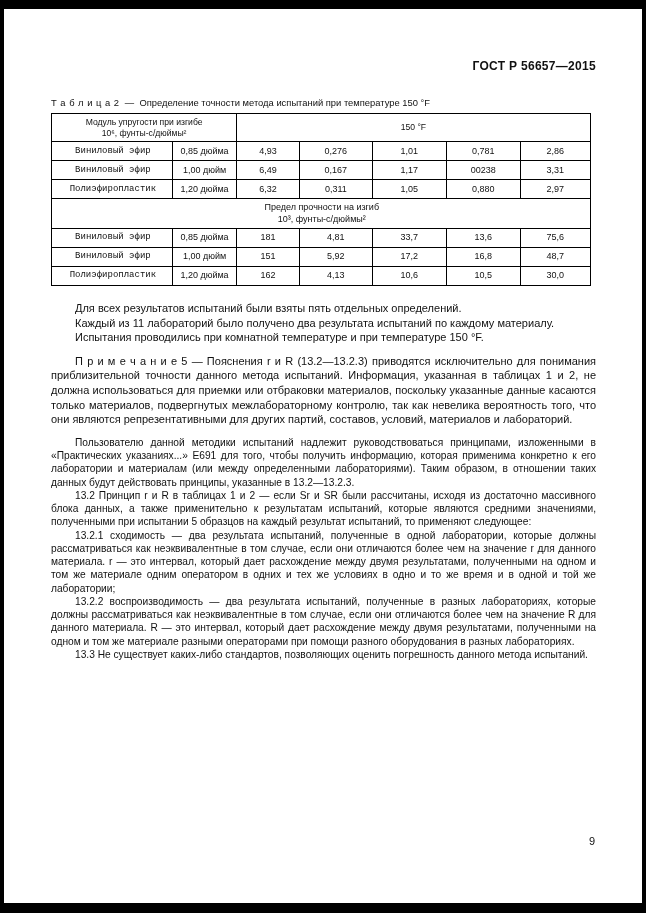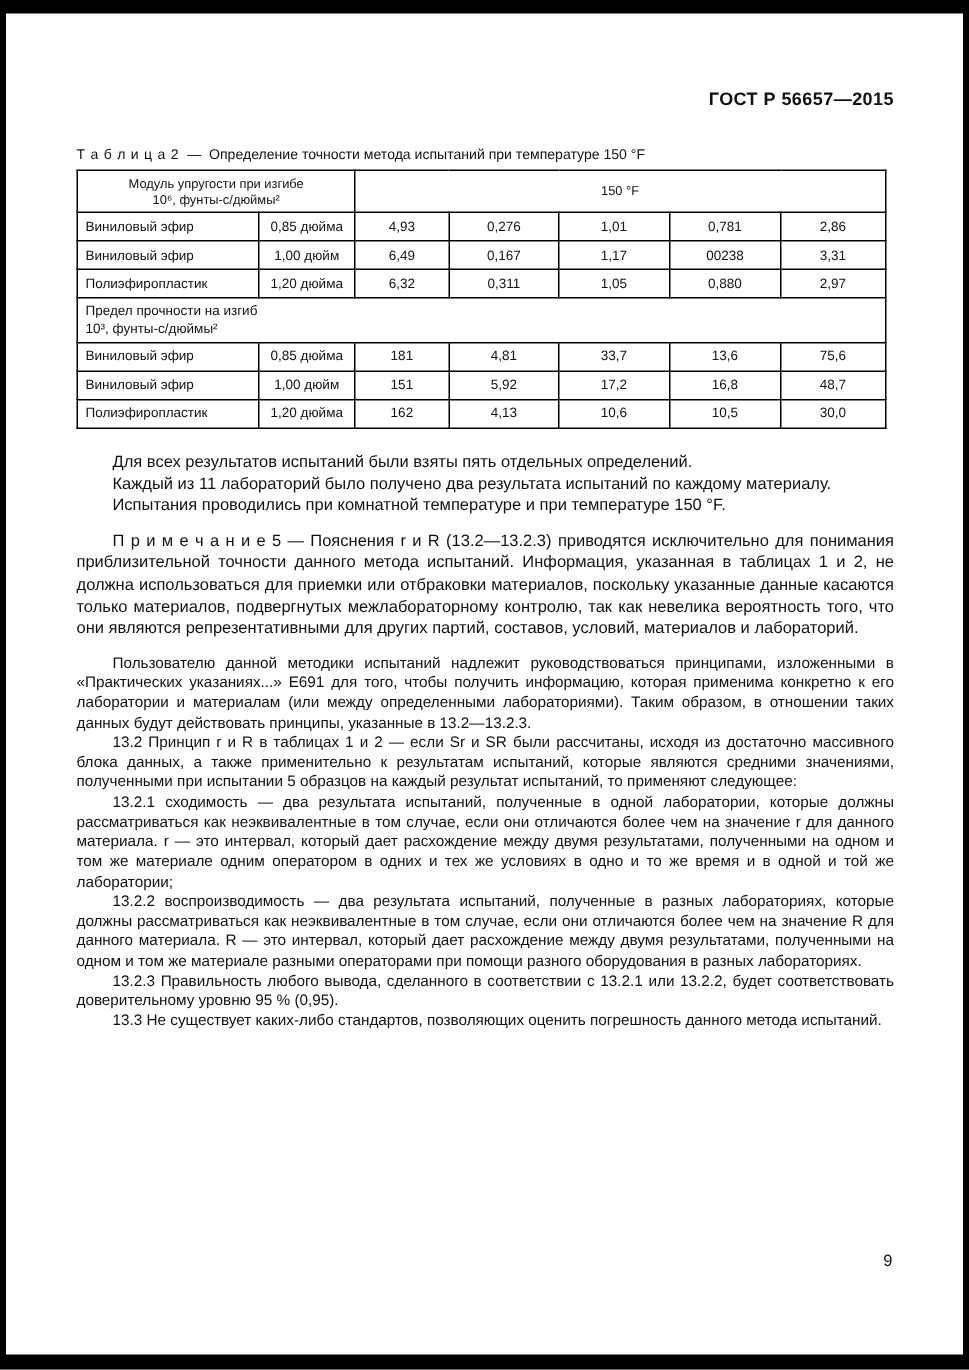--- a/index.html
+++ b/index.html
@@ -40,22 +40,22 @@
     border:1px solid #000;
     font-size:9px;
     line-height:1.25;
     padding:3px 3px;
     vertical-align:middle;
     text-align:center;
     height:19px;
     overflow:hidden;
   }
   table.doc td.th { font-size:8.6px; }
-  table.doc td.mat { text-align:left; padding-left:5px; }
-  table.doc td.sechead { text-align:left; padding-left:5px; font-size:9px; }
+  table.doc td.mat { text-align:center; padding-left:5px;font-family:Liberation Mono, monospace; }
+  table.doc td.sechead { text-align:center; padding-left:5px; font-size:9px; }
   table.doc i { font-style:italic; font-family:"Liberation Serif", serif; font-size:10px; }
   table.doc sub { font-size:7px; font-style:italic; font-family:"Liberation Serif", serif; }
 
   .smallnotes {
     margin-top:15px;
     font-size:11px;
     line-height:1.33;
     text-align:justify;
   }
   .smallnotes p { text-indent:24px; }
@@ -179,20 +179,19 @@
       <p>Каждый из 11 лабораторий было получено два результата испытаний по каждому материалу.</p>
       <p>Испытания проводились при комнатной температуре и при температуре 150 °F.</p>
       <p class="note5">П р и м е ч а н и е  5  —  Пояснения r и R (13.2—13.2.3) приводятся исключительно для понимания приблизительной точности данного метода испытаний. Информация, указанная в таблицах 1 и 2, не должна использоваться для приемки или отбраковки материалов, поскольку указанные данные касаются только материалов, подвергнутых межлабораторному контролю, так как невелика вероятность того, что они являются репрезентативными для других партий, составов, условий, материалов и лабораторий.</p>
     </div>
 
     <div class="bodytext">
       <p>Пользователю данной методики испытаний надлежит руководствоваться принципами, изложенными в «Практических указаниях...» Е691 для того, чтобы получить информацию, которая применима конкретно к его лаборатории и материалам (или между определенными лабораториями). Таким образом, в отношении таких данных будут действовать принципы, указанные в 13.2—13.2.3.</p>
       <p>13.2 Принцип r и R в таблицах 1 и 2 — если Sr и SR были рассчитаны, исходя из достаточно массивного блока данных, а также применительно к результатам испытаний, которые являются средними значениями, полученными при испытании 5 образцов на каждый результат испытаний, то применяют следующее:</p>
       <p>13.2.1 сходимость — два результата испытаний, полученные в одной лаборатории, которые должны рассматриваться как неэквивалентные в том случае, если они отличаются более чем на значение r для данного материала. r — это интервал, который дает расхождение между двумя результатами, полученными на одном и том же материале одним оператором в одних и тех же условиях в одно и то же время и в одной и той же лаборатории;</p>
       <p>13.2.2 воспроизводимость — два результата испытаний, полученные в разных лабораториях, которые должны рассматриваться как неэквивалентные в том случае, если они отличаются более чем на значение R для данного материала. R — это интервал, который дает расхождение между двумя результатами, полученными на одном и том же материале разными операторами при помощи разного оборудования в разных лабораториях.</p>
-      <p>13.2.3 Правильность любого вывода, сделанного в соответствии с 13.2.1 или 13.2.2, будет соответствовать доверительному уровню 95 % (0,95).</p>
       <p>13.3 Не существует каких-либо стандартов, позволяющих оценить погрешность данного метода испытаний.</p>
     </div>
 
     <div class="pagenum">9</div>
 
   </div>
 </div>
 
 </body></html>

